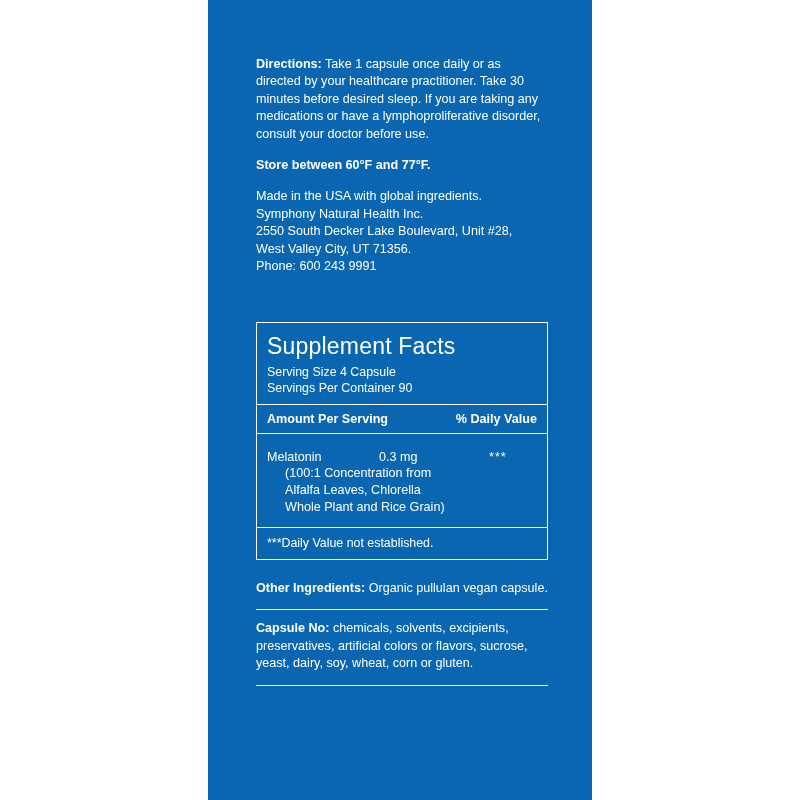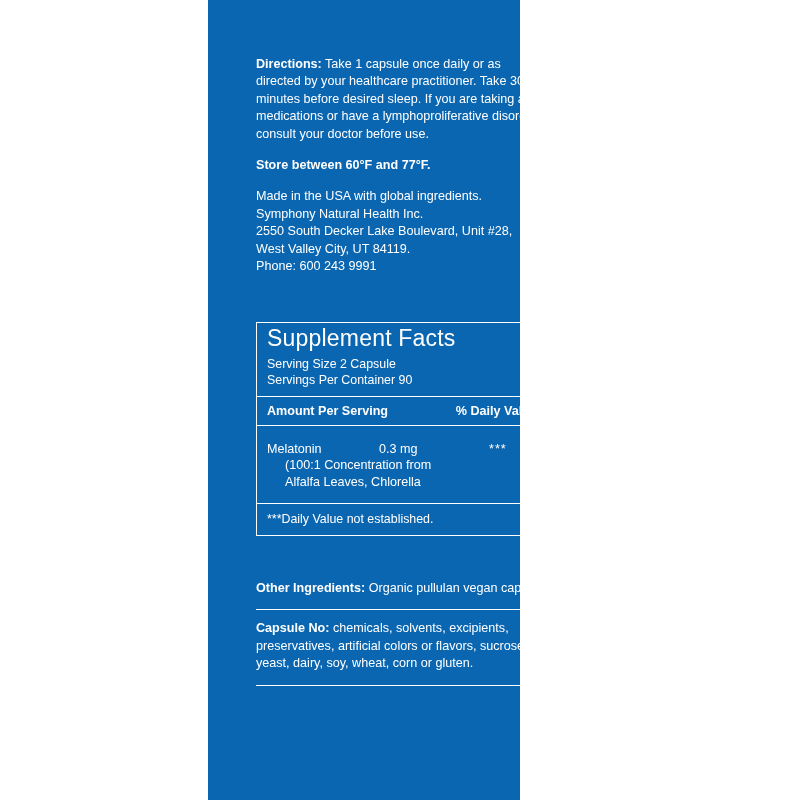--- a/index.html
+++ b/index.html
@@ -15,21 +15,21 @@
     width: 800px;
     height: 800px;
     background: #ffffff;
     overflow: hidden;
   }
   
   .label-panel {
     position: absolute;
     left: 208px;
     top: 0;
-    width: 312px;
+    width: 384px;
     height: 800px;
     background: #0b66b1;
     color: #ffffff;
     box-sizing: border-box;
     padding: 0;
   }
   .content {
     position: absolute;
     left: 48px;
     top: 56px;
@@ -48,21 +48,21 @@
     height: 14px;
   }
   
   .sf-box {
     position: absolute;
     left: 48px;
     top: 322px;
     width: 292px;
     border: 1.5px solid #ffffff;
     box-sizing: border-box;
-    padding: 0 10px 8px 10px;
+    padding: 8px 10px 8px 10px;
   }
   .sf-title {
     font-size: 23px;
     line-height: 27px;
     font-weight: normal;
     letter-spacing: 0.2px;
     margin: 2px 0 4px 0;
   }
   .sf-serving {
     font-size: 12.4px;
@@ -137,47 +137,48 @@
 
       <div class="block-gap"></div>
 
       <p class="para bold">Store between 60°F and 77°F.</p>
 
       <div class="block-gap"></div>
 
       <p class="para">Made in the USA with global ingredients.</p>
       <p class="para">Symphony Natural Health Inc.</p>
       <p class="para">2550 South Decker Lake Boulevard, Unit #28,</p>
-      <p class="para">West Valley City, UT 84119.</p>
+      <p class="para">West Valley City, UT 71356.</p>
       <p class="para">Phone: 600 243 9991</p>
 
     </div>
 
     <div class="sf-box">
       <div class="sf-title">Supplement Facts</div>
-      <div class="sf-serving">Serving Size 2 Capsule</div>
+      <div class="sf-serving">Serving Size 4 Capsule</div>
       <div class="sf-serving">Servings Per Container 90</div>
 
       <div class="sf-rule"></div>
 
       <div class="sf-amount-row">
         <span>Amount Per Serving</span>
         <span>% Daily Value</span>
       </div>
 
       <div class="sf-rule-thin"></div>
 
       <div class="sf-nutrient">
         <div class="sf-nut-line">
           <span class="sf-nut-name">Melatonin</span>
           <span class="sf-nut-amt">0.3 mg</span>
           <span class="sf-nut-dv">***</span>
         </div>
         <div class="sf-sub">(100:1 Concentration from</div>
         <div class="sf-sub">Alfalfa Leaves, Chlorella</div>
+        <div class="sf-sub">Whole Plant and Rice Grain)</div>
       </div>
 
       <div class="sf-rule-thin" style="margin-top:12px;"></div>
 
       <div class="sf-footnote">***Daily Value not established.</div>
     </div>
 
     <div class="below">
       <p class="para"><span class="bold">Other Ingredients:</span><span> Organic pullulan vegan capsule.</span></p>
 

